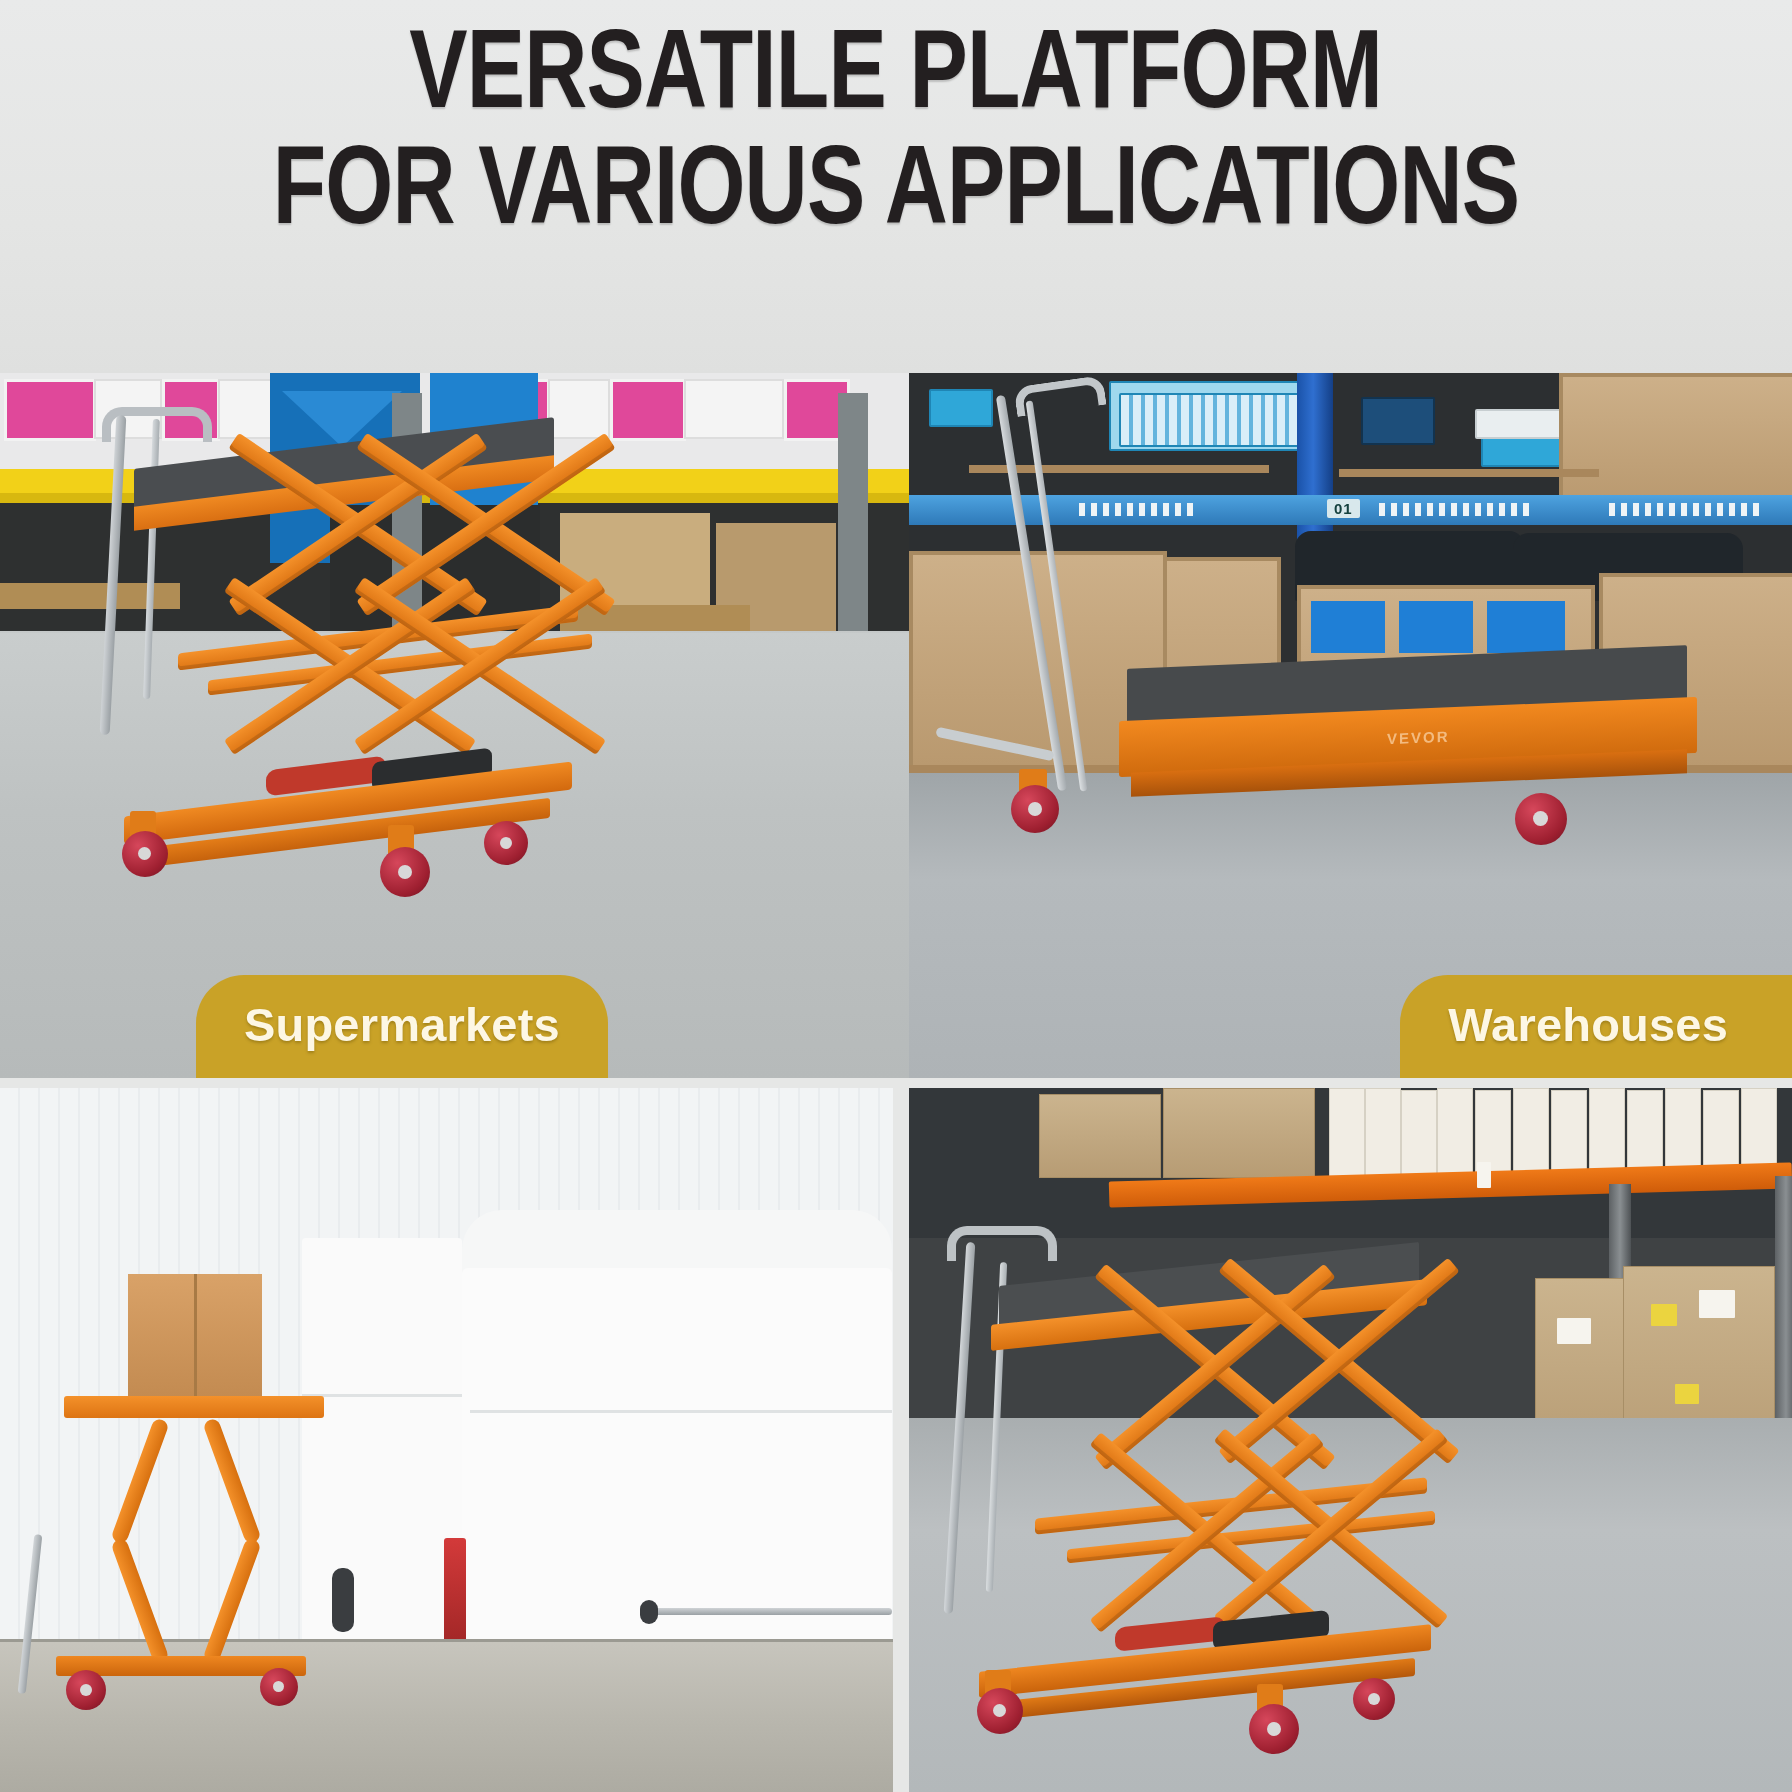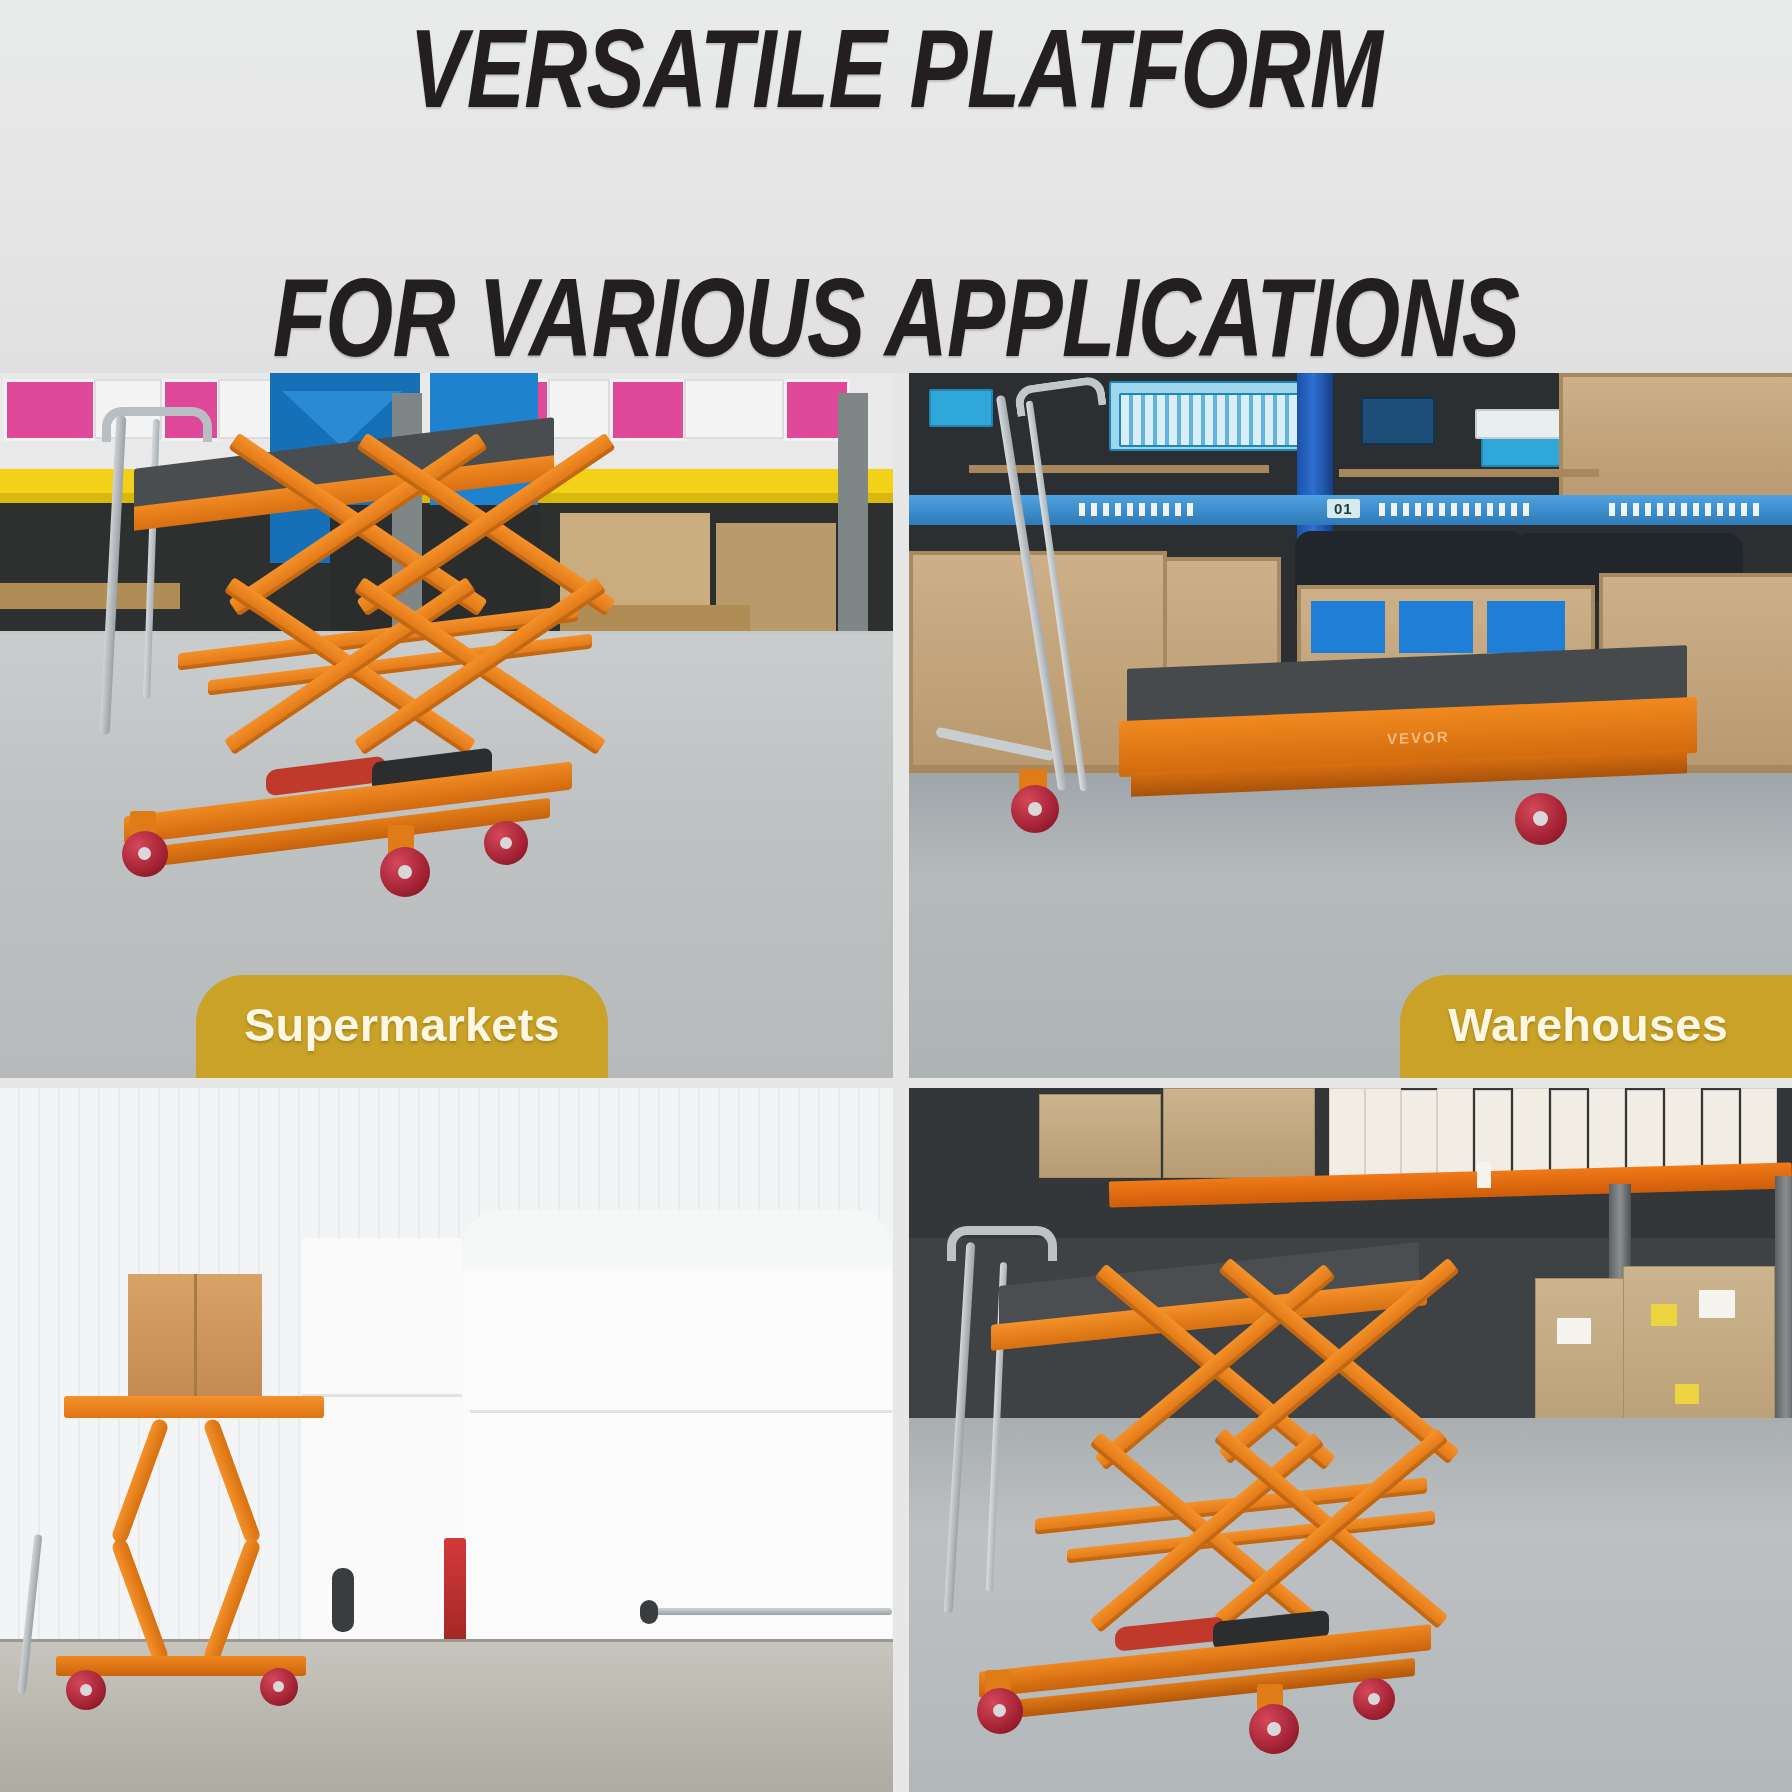--- a/index.html
+++ b/index.html
@@ -7,42 +7,42 @@
     width:1792px;height:1792px;overflow:hidden;
     background:#e6e7e6;
     font-family:"Liberation Sans", sans-serif;
   }
   .poster{position:relative;width:1792px;height:1792px;background:#e6e7e6;}
 
   
   .header{
     position:absolute;left:0;top:0;width:1792px;height:373px;
     background:linear-gradient(180deg,#e9eaea 0%,#e4e5e4 60%,#dfe0df 100%);
-    display:flex;flex-direction:column;align-items:center;justify-content:space-between;font-style:italic;
+    display:flex;flex-direction:column;align-items:center;justify-content:flex-start;
   }
   .title-line{
     font-family:"Liberation Sans", sans-serif;
     font-weight:bold;
     color:#231f20;
     text-transform:uppercase;
     letter-spacing:-1px;
     line-height:0.98;
     text-align:center;
     transform:scaleX(0.78);
     transform-origin:center center;
     white-space:nowrap;
     text-shadow:0 2px 2px rgba(0,0,0,0.18);
   }
   .t1{font-size:112px;margin-top:14px;}
   .t2{font-size:112px;margin-top:6px;}
 
   
   .grid{position:absolute;left:0;top:373px;width:1792px;height:1419px;}
   .panel{position:absolute;overflow:hidden;background:#b9bdbd;}
-  .p-tl{left:0;   top:0;   width:893px; height:705px;}
+  .p-tl{left:0;   top:0;   width:893px; height:705px;padding-left:30px;}
   .p-tr{left:909px;top:0;  width:883px; height:705px;}
   .p-bl{left:0;   top:715px;width:893px;height:704px;}
   .p-br{left:909px;top:715px;width:883px;height:704px;}
 
   .scene{position:absolute;inset:0;}
 
   
   .badge{
     position:absolute;bottom:0;
     background:#c9a227;

